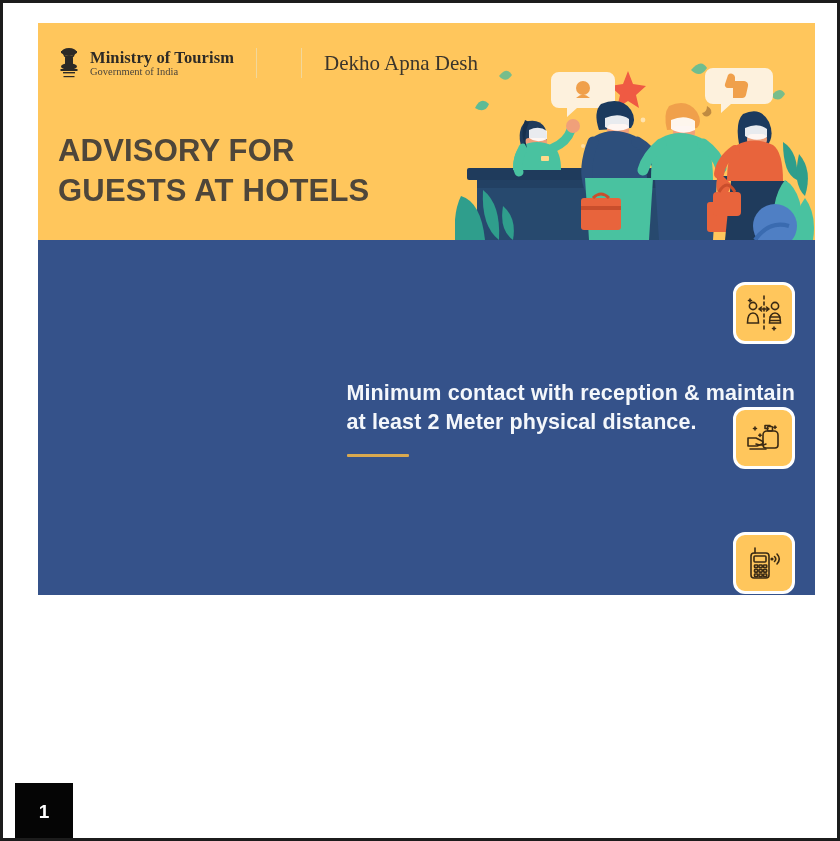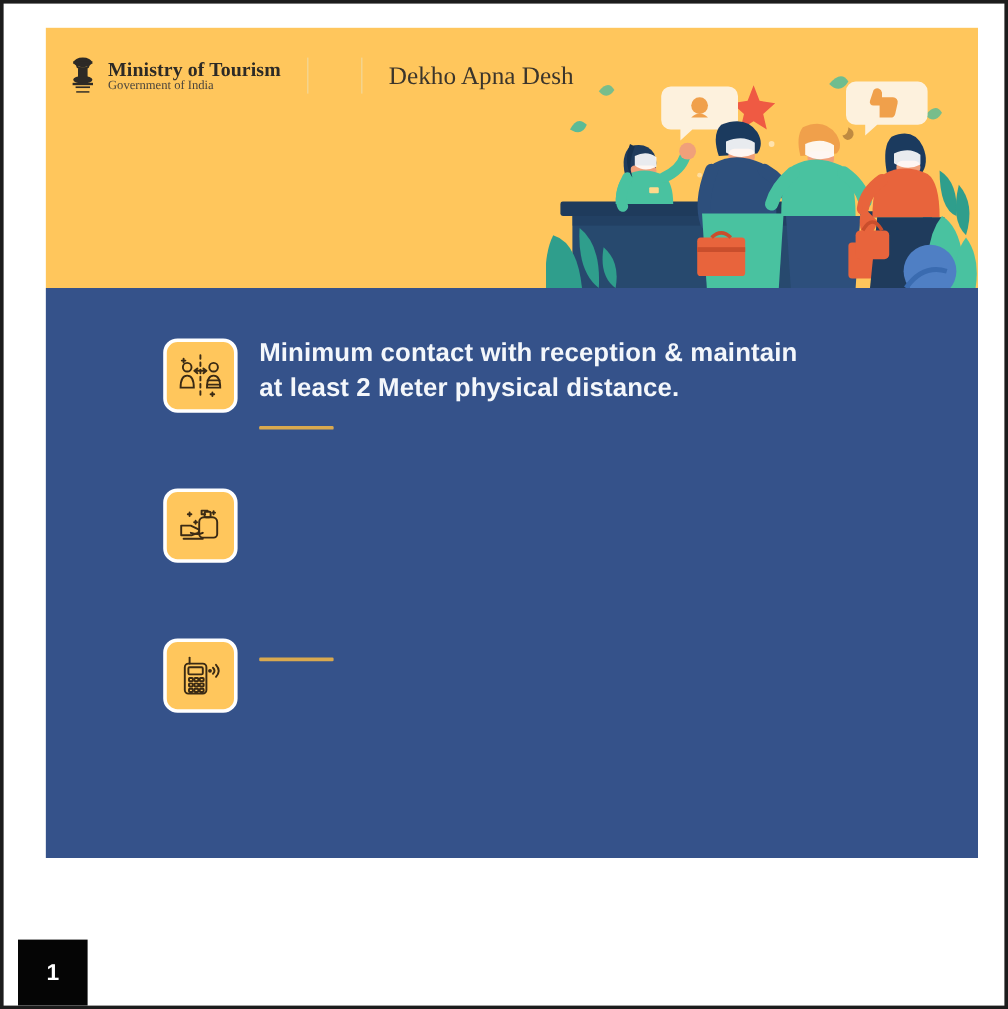--- a/index.html
+++ b/index.html
@@ -17,21 +17,21 @@
     border: 3px solid #1c1c1c;
     overflow: hidden;
   }
 
   
   .poster {
     position: absolute;
     left: 35px;
     top: 20px;
     width: 777px;
-    height: 692px;
+    height: 572px;
     overflow: hidden;
   }
 
   
   .header {
     position: relative;
     height: 217px;
     background: #ffc65c;
     overflow: hidden;
   }
@@ -117,23 +117,24 @@
     overflow: hidden;
   }
   .items {
     position: absolute;
     left: 98px;
     top: 38px;
     right: 20px;
   }
   .item {
     display: flex;
-    align-items: flex-start;
-    gap: 18px;
+    align-items: flex-end;
+    gap: 33px;
     height: 125px;
+    flex-direction: column;
   }
   .icon-tile {
     flex: 0 0 auto;
     width: 62px;
     height: 62px;
     border-radius: 12px;
     background: #ffc65c;
     border: 3px solid #ffffff;
     box-sizing: border-box;
     display: flex;
@@ -300,20 +301,24 @@
             <div class="ministry-name">Ministry of Tourism</div>
             <div class="ministry-sub">Government of India</div>
           </div>
         </div>
 
         <div class="divider"></div>
         <div class="divider"></div>
         <div class="brand-word">Dekho Apna Desh</div>
       </div>
 
+      <div class="headline">
+        <div>ADVISORY FOR</div>
+        <div>GUESTS AT HOTELS</div>
+      </div>
     </div>
 
     <div class="body">
       <div class="items">
 
         <div class="item">
           <div class="icon-tile">
             <svg width="40" height="40" viewBox="0 0 40 40" fill="none" stroke="#3a2a14" stroke-width="1.6" stroke-linecap="round">
               <line x1="20" y1="3" x2="20" y2="37" stroke-dasharray="3 3"></line>
               <circle cx="9" cy="13" r="3.6"></circle>

